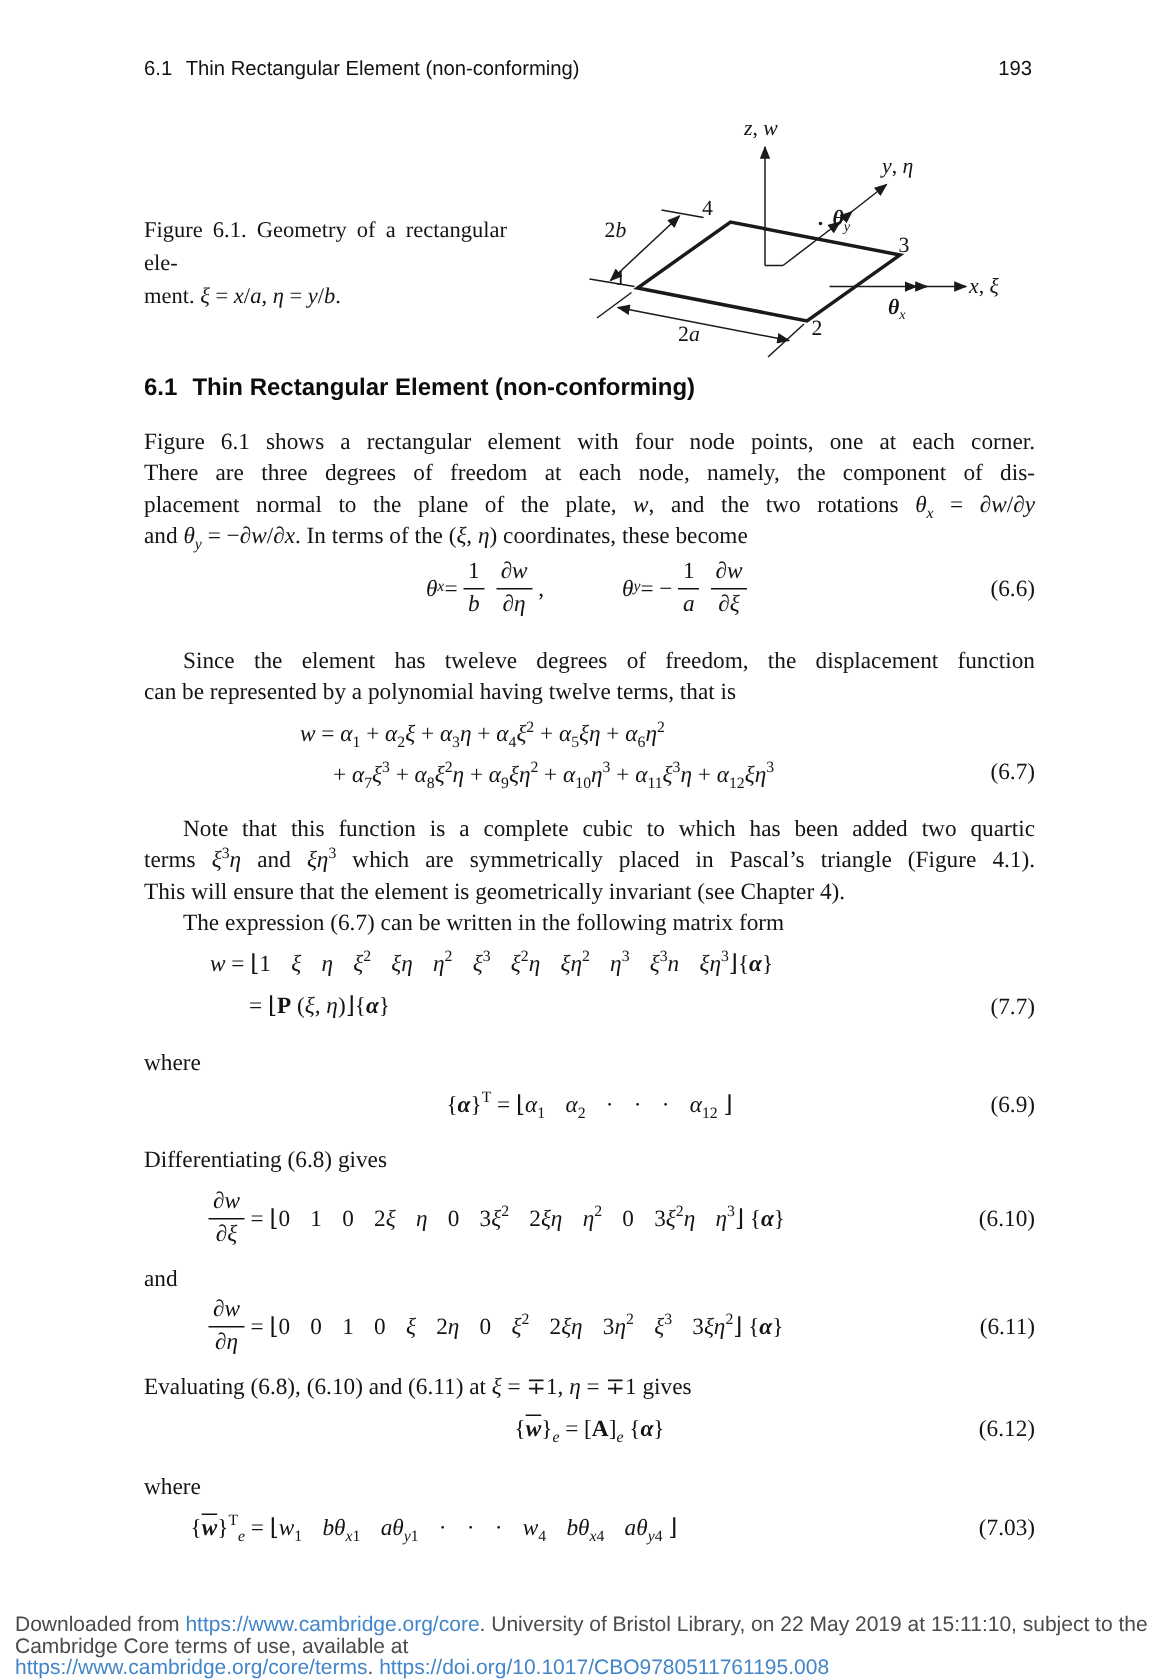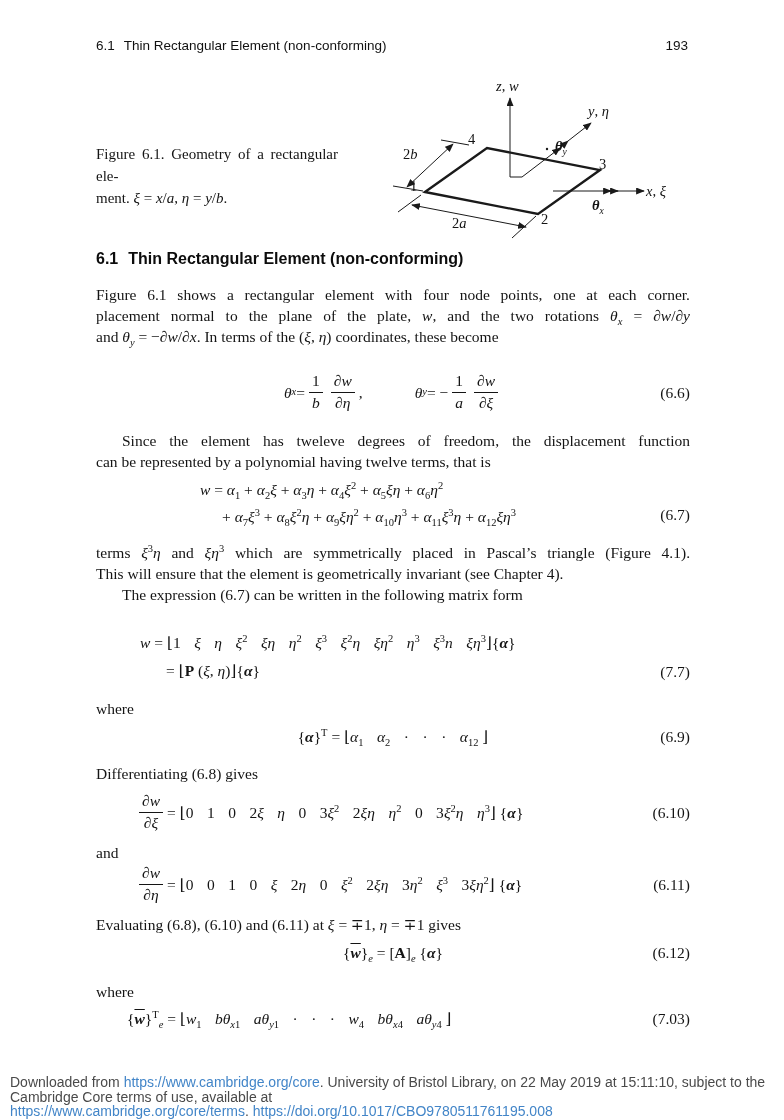--- a/index.html
+++ b/index.html
@@ -108,20 +108,21 @@
 
   <div class="section-heading">
     <span>6.1</span>
     <span>Thin Rectangular Element (non-conforming)</span>
   </div>
 
   <div class="body">
 
     <div class="blk" style="top:0">
       <div class="line j">Figure 6.1 shows a rectangular element with four node points, one at each corner.</div>
+      <div class="line j">There are three degrees of freedom at each node, namely, the component of dis-</div>
       <div class="line j">placement normal to the plane of the plate, <i>w</i>, and the two rotations <i>θ</i><sub><i>x</i></sub> = <i>∂w</i>/<i>∂y</i></div>
       <div class="line">and <i>θ</i><sub><i>y</i></sub> = −<i>∂w</i>/<i>∂x</i>. In terms of the (<i>ξ</i>, <i>η</i>) coordinates, these become</div>
     </div>
 
     <div class="eq" style="top:84px;height:48px">
       <div class="eqc" style="justify-content:center;height:48px"><i>θ</i><sub><i>x</i></sub> = <span class="fr">
             <span class="n">1</span>
             <span class="d"><i>b</i></span>
           </span><span class="fr">
             <span class="n"><i>∂w</i></span>
@@ -141,20 +142,21 @@
       <div class="line">can be represented by a polynomial having twelve terms, that is</div>
     </div>
 
     <div class="eq" style="top:192px;line-height:27px">
       <div style="margin-left:104px"><i>w</i> = <i>α</i><sub>1</sub> + <i>α</i><sub>2</sub><i>ξ</i> + <i>α</i><sub>3</sub><i>η</i> + <i>α</i><sub>4</sub><i>ξ</i><sup>2</sup> + <i>α</i><sub>5</sub><i>ξη</i> + <i>α</i><sub>6</sub><i>η</i><sup>2</sup></div>
       <div style="margin-left:126px">+ <i>α</i><sub>7</sub><i>ξ</i><sup>3</sup> + <i>α</i><sub>8</sub><i>ξ</i><sup>2</sup><i>η</i> + <i>α</i><sub>9</sub><i>ξη</i><sup>2</sup> + <i>α</i><sub>10</sub><i>η</i><sup>3</sup> + <i>α</i><sub>11</sub><i>ξ</i><sup>3</sup><i>η</i> + <i>α</i><sub>12</sub><i>ξη</i><sup>3</sup></div>
       <span class="num" style="bottom:2px">(6.7)</span>
     </div>
 
     <div class="blk" style="top:258px">
+      <div class="line j ind">Note that this function is a complete cubic to which has been added two quartic</div>
       <div class="line j">terms <i>ξ</i><sup>3</sup><i>η</i> and <i>ξη</i><sup>3</sup> which are symmetrically placed in Pascal’s triangle (Figure 4.1).</div>
       <div class="line">This will ensure that the element is geometrically invariant (see Chapter 4).</div>
       <div class="line ind">The expression (6.7) can be written in the following matrix form</div>
     </div>
 
     <div class="eq" style="top:346px">
       <div style="margin-left:44px;line-height:26px"><i>w</i> = ⌊1<span class="ws"> <i>ξ</i> <i>η</i> <i>ξ</i><sup>2</sup> <i>ξη</i> <i>η</i><sup>2</sup> <i>ξ</i><sup>3</sup> <i>ξ</i><sup>2</sup><i>η</i> <i>ξη</i><sup>2</sup> <i>η</i><sup>3</sup> <i>ξ</i><sup>3</sup><i>n</i> <i>ξη</i><sup>3</sup></span>⌋{<b><i>α</i></b>}</div>
       <div style="margin-left:70px;line-height:30px">= ⌊<b>P</b> (<i>ξ</i>, <i>η</i>)⌋{<b><i>α</i></b>}</div>
       <span class="num" style="bottom:4px">(7.7)</span>
     </div>

